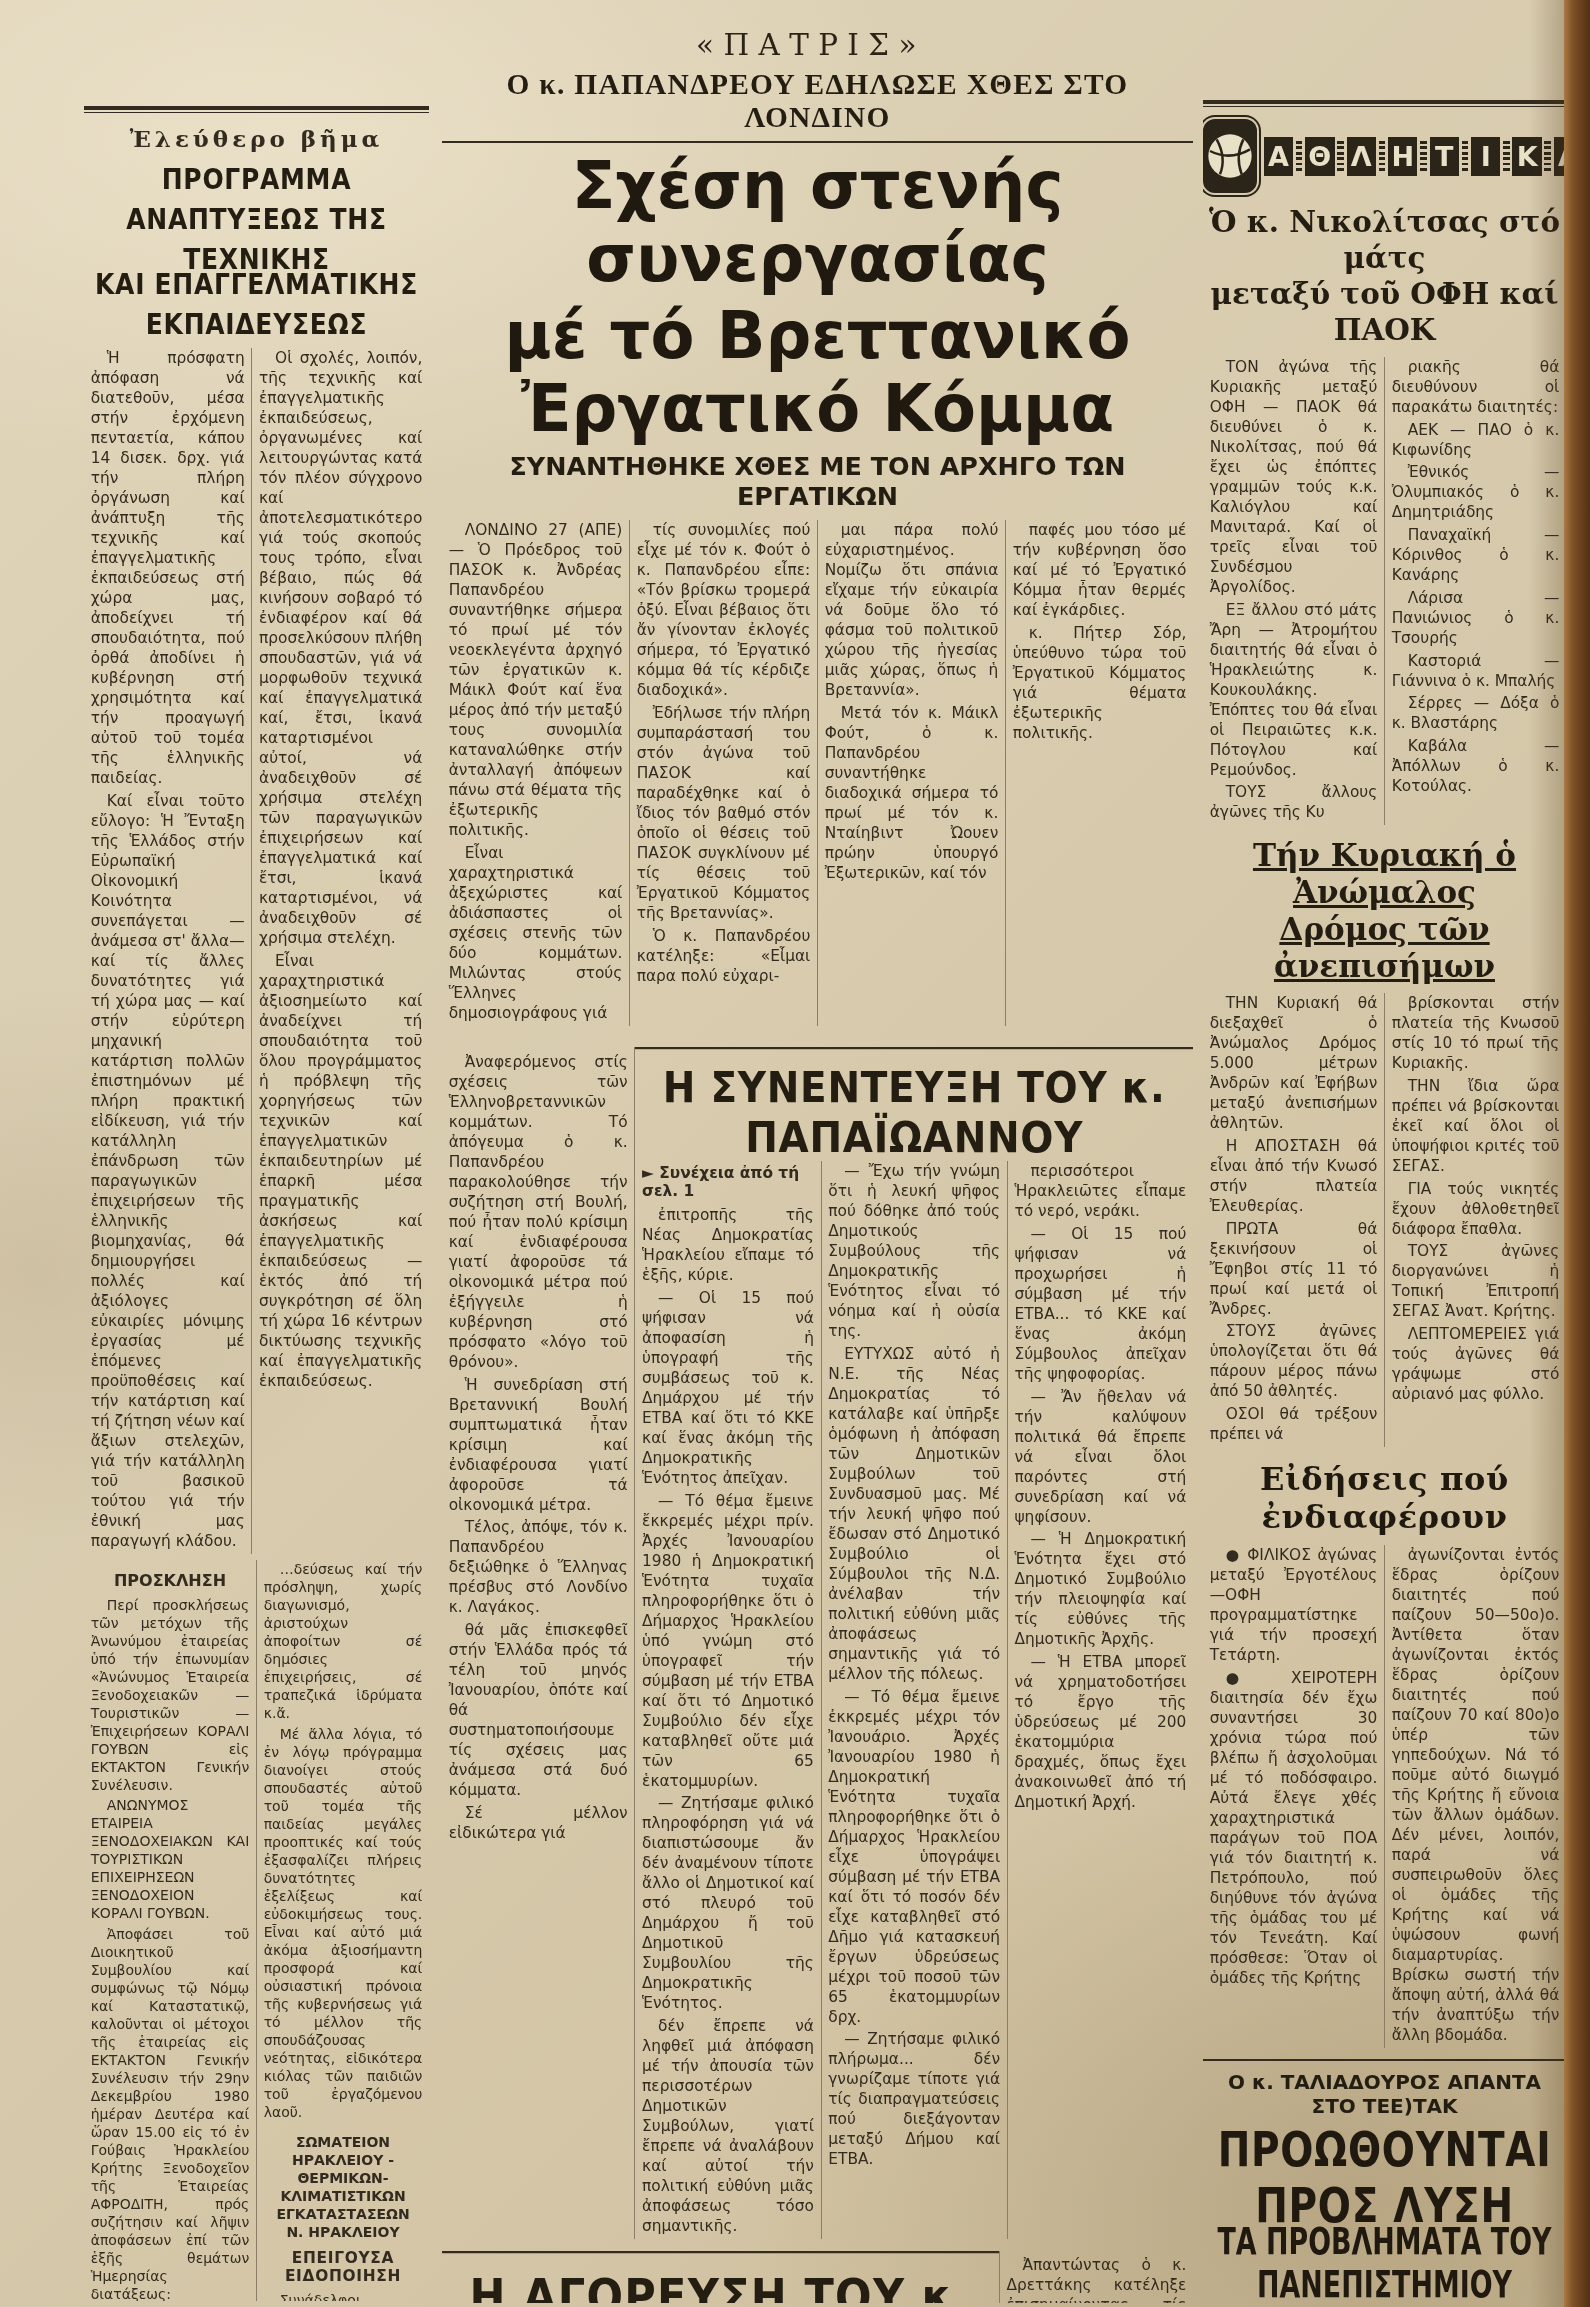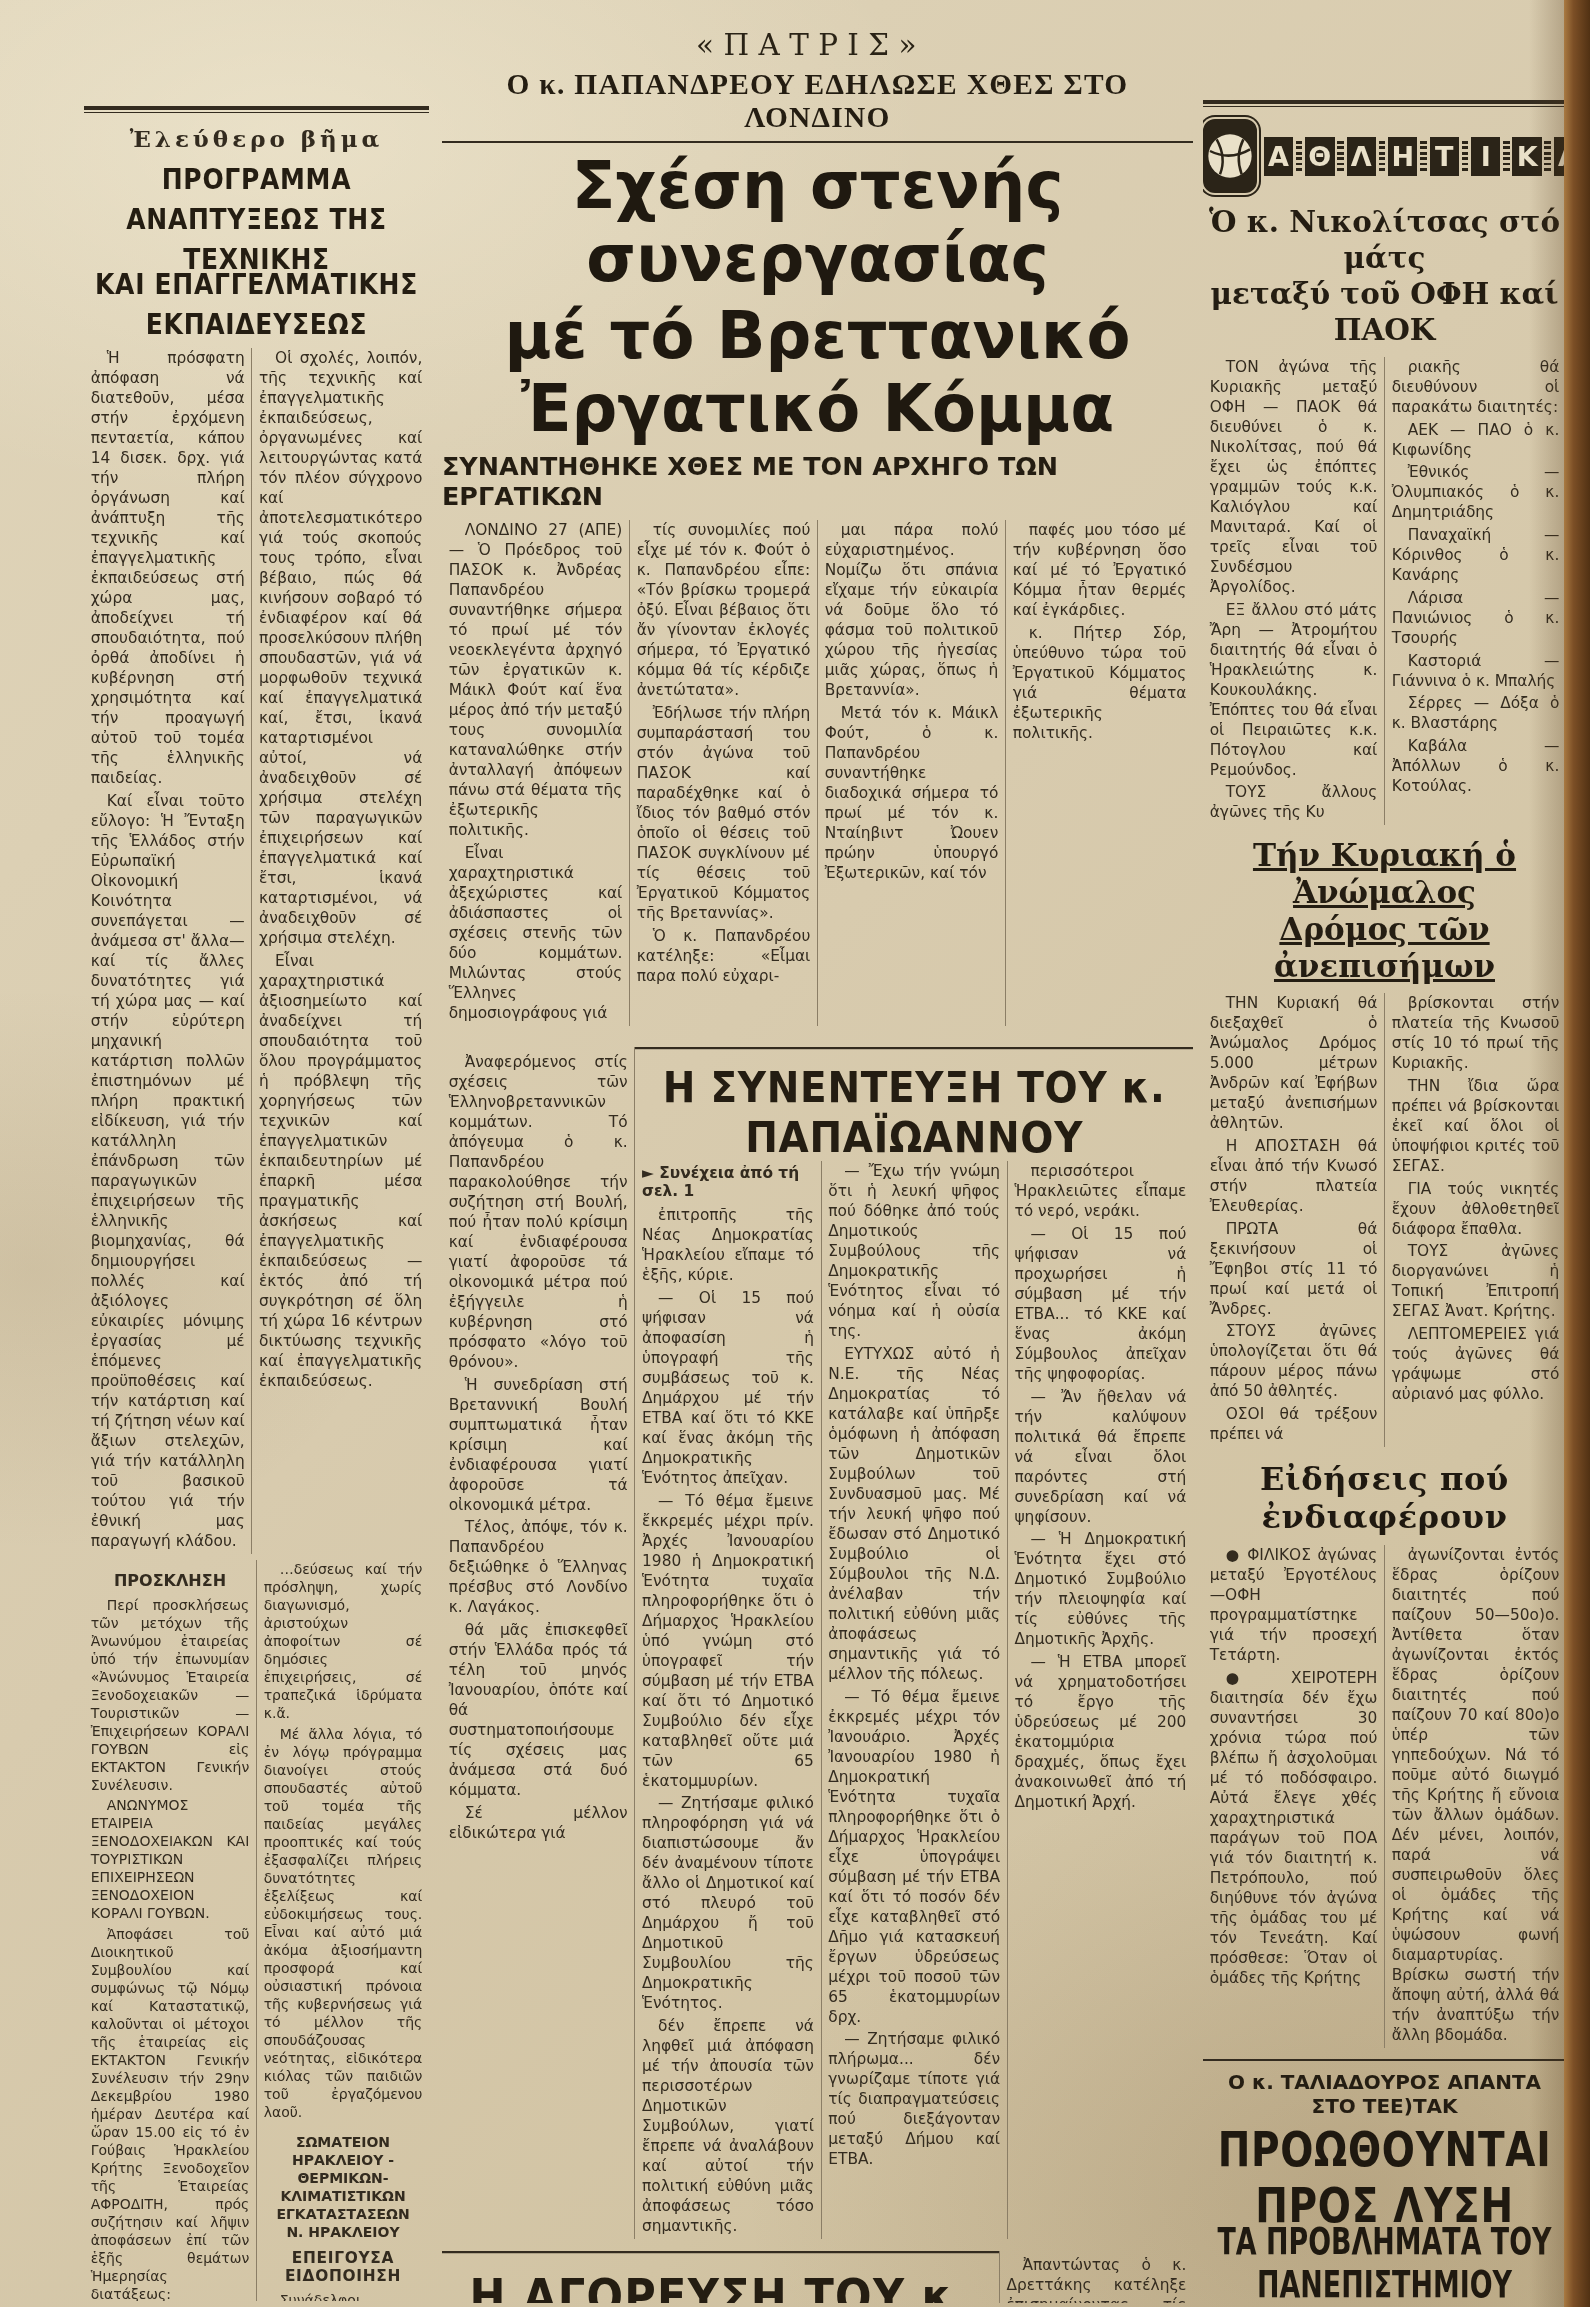--- a/index.html
+++ b/index.html
@@ -32,21 +32,21 @@
   .cols .c + .c{border-left:0.7px solid #8b7e66;}
   
   .free-bima{text-align:center;font-family:"DejaVu Serif",serif;font-weight:bold;font-size:23px;letter-spacing:4px;margin:12px 0 6.7px;}
   .prog-title{text-align:center;font-weight:bold;font-size:25px;line-height:35px;letter-spacing:0.7px;color:#241d12;transform:scaleY(1.15);transform-origin:top;}
   .subhead-c{text-align:center;font-weight:bold;font-size:16px;margin:10.7px 0 5.4px;}
   .som-head{text-align:center;font-weight:bold;font-size:14px;line-height:18px;}
   .som-sub{text-align:center;font-weight:bold;font-size:15.4px;margin:8px 0 5.4px;letter-spacing:0.7px;}
   
   .kicker{font-weight:bold;font-size:29.4px;text-align:center;letter-spacing:1.3px;margin:4px 0 6.7px;color:#241d12;font-family:Liberation Serif, serif;}
   .headline1{font-weight:bold;font-size:64px;line-height:70px;text-align:center;letter-spacing:0px;color:#1f1910;transform:scaleY(1.04);transform-origin:top;}
-  .deck{font-weight:bold;font-size:25.4px;margin:12px 0 9.4px;color:#241d12;}
+  .deck{font-weight:bold;font-size:25.4px;text-align:center;margin:12px 0 9.4px;color:#241d12;}
   .story-cols .c{min-height:201px;}
   .intv-wrap{display:flex;margin-top:21px;}
   .intv-left{width:179px;padding:5.4px 6.7px 0 6.7px;}
   .intv-right{flex:1;border-left:0.7px solid #8b7e66;}
   .intv-title{font-weight:bold;font-size:39px;text-align:center;letter-spacing:0.7px;padding:12px 0 6.7px;border-top:2.7px solid #332b1f;margin:0 0 4px;color:#241d12;transform:scaleY(1.1);transform-origin:top;}
   .cont-note{font-weight:bold;font-size:15.4px;margin:2.7px 0 5.4px;text-indent:0;}
   .dret-wrap{display:flex;margin-top:12px;}
   .dret-left{width:560px;}
   .dret-right{width:181px;border-left:0.7px solid #8b7e66;padding:4px 6.7px;}
   .dret-title{font-weight:bold;font-size:43px;text-align:center;letter-spacing:1.3px;border-top:2px solid #332b1f;padding:13.4px 0 8px;color:#241d12;transform:scaleY(1.12);transform-origin:top;}
@@ -117,21 +117,21 @@
     <div class="rule1"></div>
     <div class="headline1">Σχέση στενής συνεργασίας</div>
     <div class="headline1" style="margin-top:9.4px;">μέ τό Βρεττανικό Ἐργατικό Κόμμα</div>
     <div class="deck">ΣΥΝΑΝΤΗΘΗΚΕ ΧΘΕΣ ΜΕ ΤΟΝ ΑΡΧΗΓΟ ΤΩΝ ΕΡΓΑΤΙΚΩΝ</div>
     <div class="cols txt story-cols">
       <div class="c">
           <p>ΛΟΝΔΙΝΟ 27 (ΑΠΕ)— Ὁ Πρόεδρος τοῦ ΠΑΣΟΚ κ. Ἀνδρέας Παπανδρέου συναντήθηκε σήμερα τό πρωί μέ τόν νεοεκλεγέντα ἀρχηγό τῶν ἐργατικῶν κ. Μάικλ Φούτ καί ἕνα μέρος ἀπό τήν μεταξύ τους συνομιλία καταναλώθηκε στήν ἀνταλλαγή ἀπόψεων πάνω στά θέματα τῆς ἐξωτερικῆς πολιτικῆς.</p>
           <p>Εἶναι χαραχτηριστικά ἀξεχώριστες καί ἀδιάσπαστες οἱ σχέσεις στενῆς τῶν δύο κομμάτων. Μιλώντας στούς Ἕλληνες δημοσιογράφους γιά</p>
         </div>
       <div class="c">
-          <p>τίς συνομιλίες πού εἶχε μέ τόν κ. Φούτ ὁ κ. Παπανδρέου εἶπε: «Τόν βρίσκω τρομερά ὀξύ. Εἶναι βέβαιος ὅτι ἄν γίνονταν ἐκλογές σήμερα, τό Ἐργατικό κόμμα θά τίς κέρδιζε ἀνετώτατα».</p>
+          <p>τίς συνομιλίες πού εἶχε μέ τόν κ. Φούτ ὁ κ. Παπανδρέου εἶπε: «Τόν βρίσκω τρομερά ὀξύ. Εἶναι βέβαιος ὅτι ἄν γίνονταν ἐκλογές σήμερα, τό Ἐργατικό κόμμα θά τίς κέρδιζε διαδοχικά».</p>
           <p>Ἐδήλωσε τήν πλήρη συμπαράστασή του στόν ἀγώνα τοῦ ΠΑΣΟΚ καί παραδέχθηκε καί ὁ ἴδιος τόν βαθμό στόν ὁποῖο οἱ θέσεις τοῦ ΠΑΣΟΚ συγκλίνουν μέ τίς θέσεις τοῦ Ἐργατικοῦ Κόμματος τῆς Βρεταννίας».</p>
           <p>Ὁ κ. Παπανδρέου κατέληξε: «Εἶμαι παρα πολύ εὐχαρι-</p>
         </div>
       <div class="c">
           <p>μαι πάρα πολύ εὐχαριστημένος. Νομίζω ὅτι σπάνια εἴχαμε τήν εὐκαιρία νά δοῦμε ὅλο τό φάσμα τοῦ πολιτικοῦ χώρου τῆς ἡγεσίας μιᾶς χώρας, ὅπως ἡ Βρεταννία».</p>
           <p>Μετά τόν κ. Μάικλ Φούτ, ὁ κ. Παπανδρέου συναντήθηκε διαδοχικά σήμερα τό πρωί μέ τόν κ. Νταίηβιντ Ὠουεν πρώην ὑπουργό Ἐξωτερικῶν, καί τόν</p>
         </div>
       <div class="c">
           <p>παφές μου τόσο μέ τήν κυβέρνηση ὅσο καί μέ τό Ἐργατικό Κόμμα ἦταν θερμές καί ἐγκάρδιες.</p>
           <p>κ. Πήτερ Σόρ, ὑπεύθυνο τώρα τοῦ Ἐργατικοῦ Κόμματος γιά θέματα ἐξωτερικῆς πολιτικῆς.</p>

